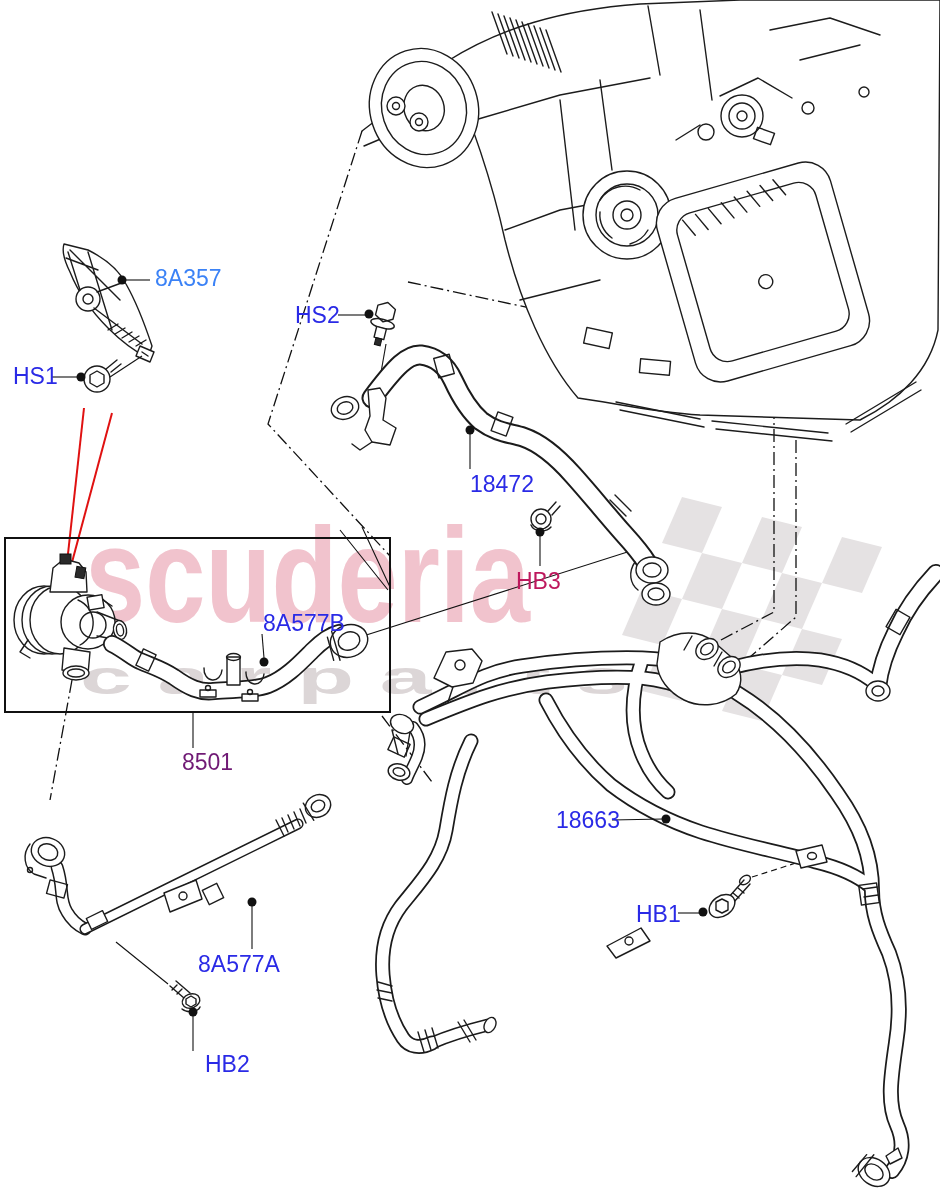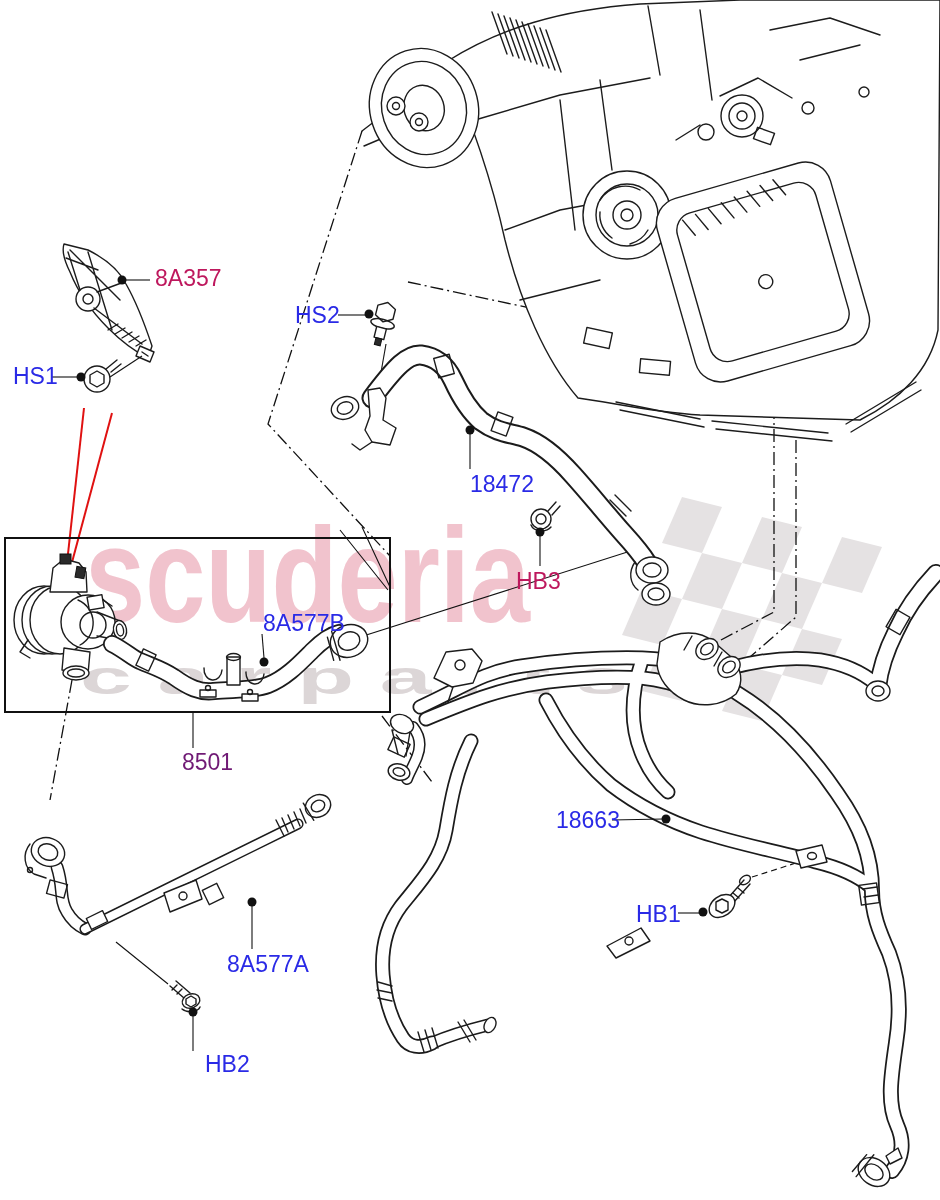--- a/index.html
+++ b/index.html
@@ -348,24 +348,24 @@
         <circle class="dot" cx="666" cy="819" r="4.5"></circle>
     <path class="thin" d="M678,913 L700,913"></path>
         <circle class="dot" cx="703" cy="912" r="4.5"></circle>
     <path class="thin" d="M252,949 L252,906"></path>
         <circle class="dot" cx="252" cy="902" r="4.5"></circle>
     <path class="thin" d="M193,1051 L193,1016"></path>
         <circle class="dot" cx="193" cy="1012" r="4.5"></circle>
   </g>
 </svg>
 
-  <div class="lbl" style="left: 155px; top: 267px; color: #be185d;">8A357</div>
+  <div class="lbl" style="left: 155px; top: 267px; color: #3b82f6;">8A357</div>
   <div class="lbl" style="left: 13px; top: 365px; color: rgb(42, 42, 230);">HS1</div>
   <div class="lbl" style="left: 295px; top: 304px; color: rgb(42, 42, 230);">HS2</div>
   <div class="lbl" style="left: 440px; top: 473px; color: rgb(42, 42, 230); margin-left: 30px;">18472</div>
   <div class="lbl" style="left: 516px; top: 570px; color: #be185d;">HB3</div>
   <div class="lbl" style="left: 223px; top: 612px; color: rgb(42, 42, 230); margin-left: 40px;">8A577B</div>
   <div class="lbl" style="left: 182px; top: 751px; color: #701a75;">8501</div>
   <div class="lbl" style="left: 556px; top: 809px; color: rgb(42, 42, 230);">18663</div>
   <div class="lbl" style="left: 636px; top: 903px; color: rgb(42, 42, 230);">HB1</div>
-  <div class="lbl" style="left: 227px; top: 953px; color: rgb(42, 42, 230);">8A577A</div>
+  <div class="lbl" style="left: 198px; top: 953px; color: rgb(42, 42, 230);">8A577A</div>
   <div class="lbl" style="left: 171px; top: 1053px; color: rgb(42, 42, 230); margin-left: 34px;">HB2</div>
 </div>
 
 </body></html>

